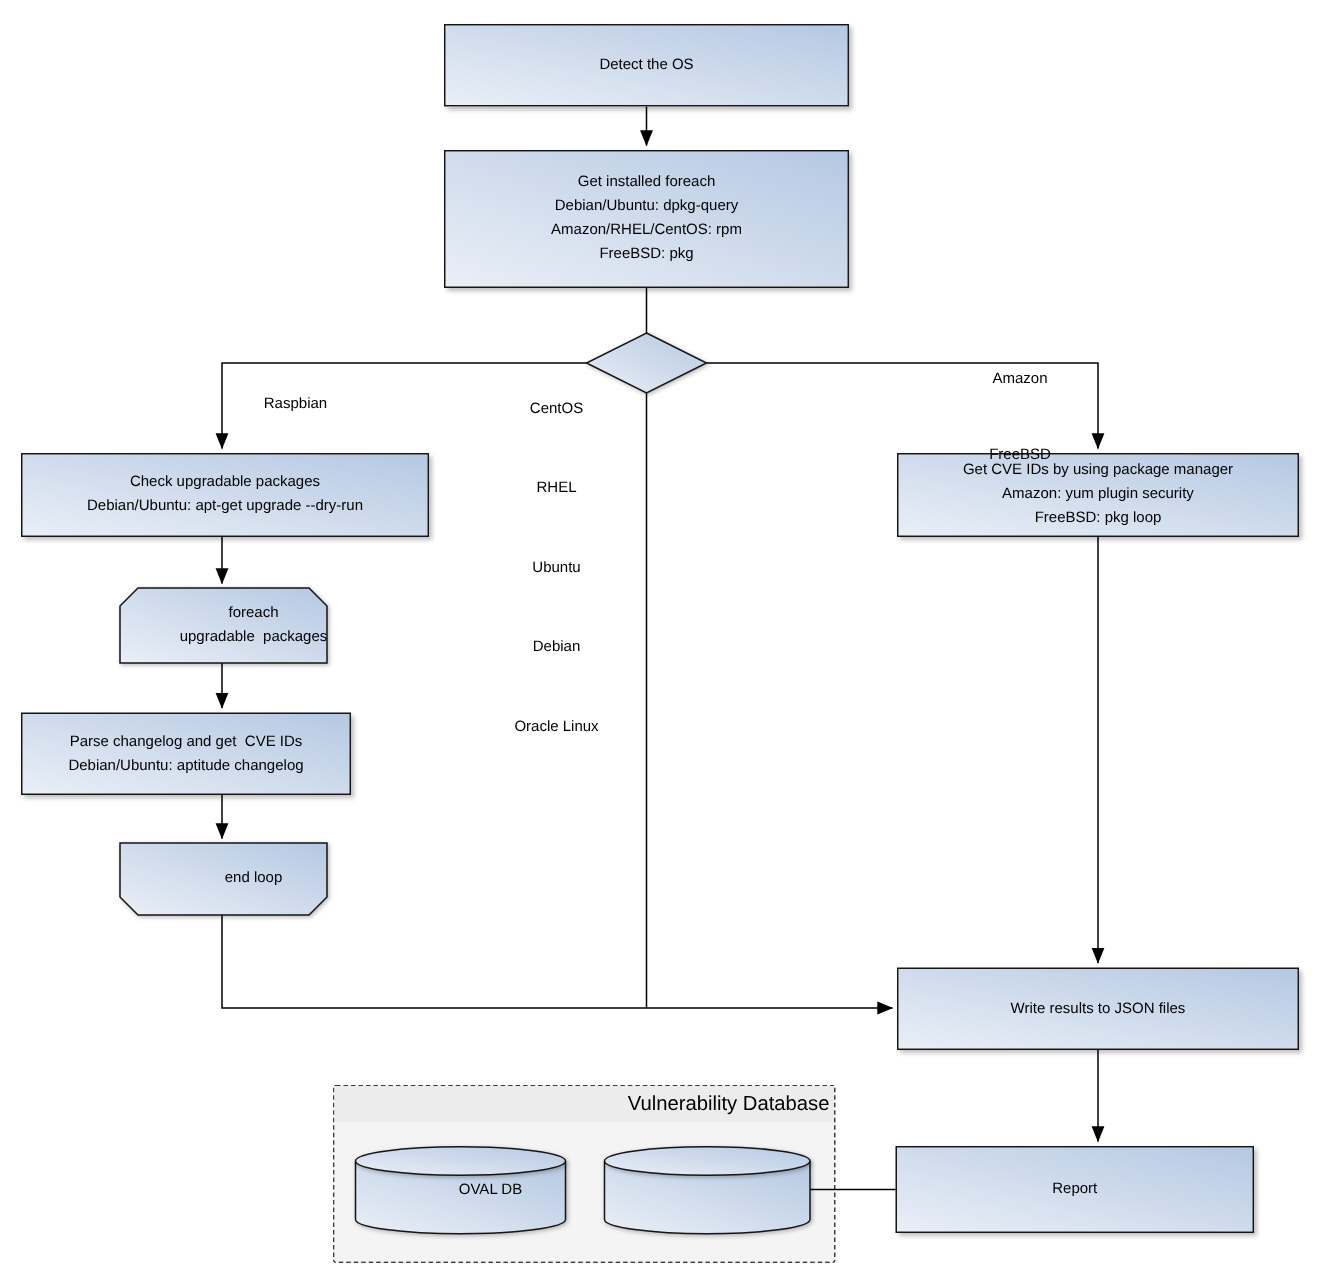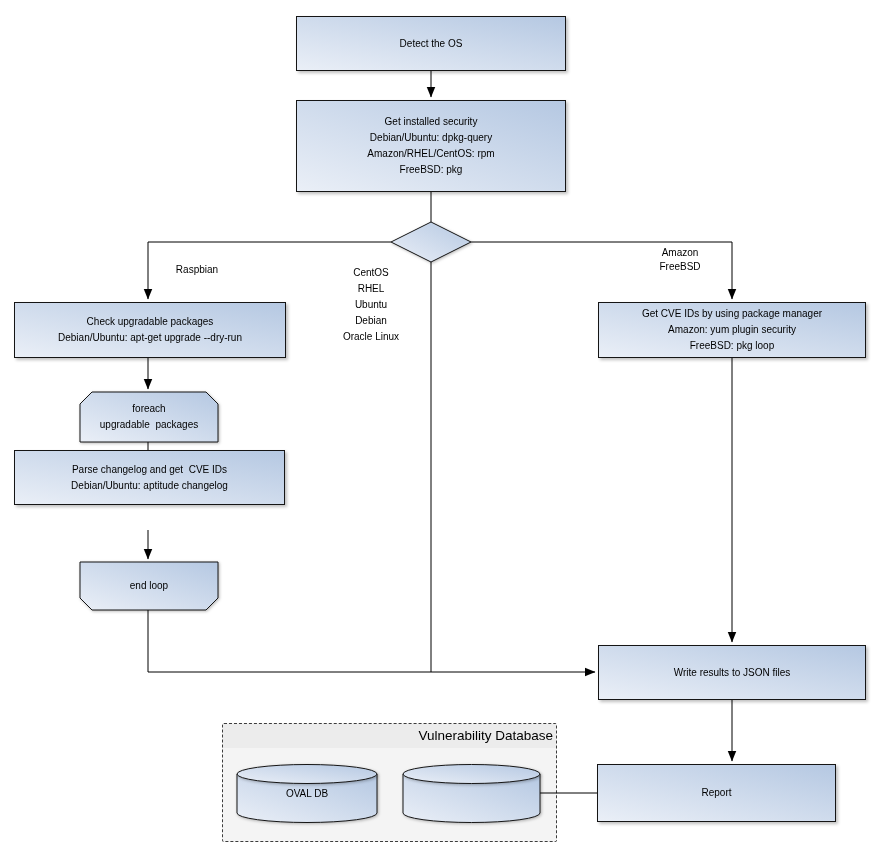--- a/index.html
+++ b/index.html
@@ -32,32 +32,34 @@
     align-items: center;
     justify-content: center;
   }
   .overlay {
     position: absolute;
     display: flex;
     flex-direction: column;
     align-items: center;
     justify-content: center;
     background: transparent;
+    margin-left: 20px;
   }
   .nline {
     font-size: 10px;
     line-height: 16px;
     white-space: pre;
     text-align: center;
   }
   .blabel {
     position: absolute;
     display: flex;
     flex-direction: column;
     text-align: center;
+    gap: 37px;
   }
   .db-box {
     position: absolute;
     left: 222px; top: 723px;
     width: 335px; height: 119px;
     box-sizing: border-box;
     border: 1px dashed #3c3c3c;
     background: #f4f4f4;
     border-radius: 2px;
   }
@@ -122,32 +124,32 @@
       <path class="shp" d="M403,774 L403,813 A68.5 9.5 0 0 0 540,813 L540,774"></path>
       <ellipse class="shp" cx="471.5" cy="774" rx="68.5" ry="9.5"></ellipse>
     </g>
   </svg>
 
   <div class="rect-node" style="left:296px;top:16px;width:270px;height:55px">
     <div class="nline">Detect the OS</div>
   </div>
 
   <div class="rect-node" style="left:296px;top:100px;width:270px;height:92px">
-    <div class="nline">Get installed security</div>
+    <div class="nline">Get installed foreach</div>
     <div class="nline">Debian/Ubuntu: dpkg-query</div>
     <div class="nline">Amazon/RHEL/CentOS: rpm</div>
     <div class="nline">FreeBSD: pkg</div>
   </div>
 
   <div class="rect-node" style="left:14px;top:302px;width:272px;height:56px">
     <div class="nline">Check upgradable packages</div>
     <div class="nline">Debian/Ubuntu: apt-get upgrade --dry-run</div>
   </div>
 
-  <div class="rect-node" style="left:14px;top:450px;width:271px;height:55px">
+  <div class="rect-node" style="left:14px;top:475px;width:220px;height:55px">
     <div class="nline">Parse changelog and get  CVE IDs</div>
     <div class="nline">Debian/Ubuntu: aptitude changelog</div>
   </div>
 
   <div class="rect-node" style="left:598px;top:302px;width:268px;height:56px">
     <div class="nline">Get CVE IDs by using package manager</div>
     <div class="nline">Amazon: yum plugin security</div>
     <div class="nline">FreeBSD: pkg loop</div>
   </div>
 

